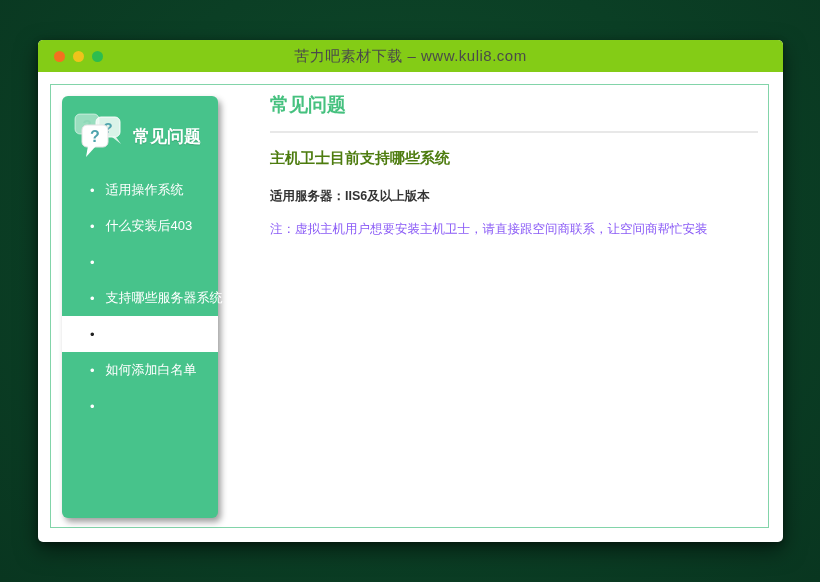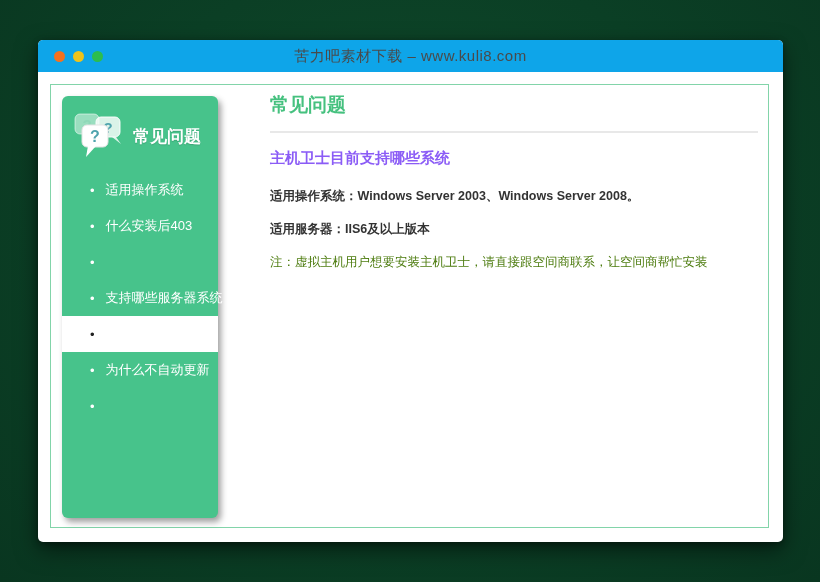--- a/index.html
+++ b/index.html
@@ -16,21 +16,21 @@
     left: 38px; top: 40px;
     width: 745px; height: 502px;
     background: #ffffff;
     border-radius: 5px;
     box-shadow: 0 8px 22px rgba(0,0,0,0.5), 0 2px 6px rgba(0,0,0,0.35);
   }
 
   .titlebar {
     position: relative;
     height: 32px;
-    background: #0ea5e9;
+    background: #84cc16;
     border-radius: 5px 5px 0 0;
     display: flex;
     align-items: center;
     justify-content: center;
   }
   .dots {
     position: absolute;
     left: 16px; top: 0;
     height: 100%;
     display: flex;
@@ -116,26 +116,26 @@
     margin-bottom: 13px;
   }
   .divider {
     width: 488px;
     border-bottom: 2px solid #e8e8e8;
     margin-bottom: 16px;
   }
   .question-title {
     font-size: 15px;
     font-weight: bold;
-    color: #8b5cf6;
+    color: #4d7c0f;
     margin-bottom: 22px;
   }
   .para {
     font-size: 12.5px;
-    color: #4d7c0f;
+    color: #8b5cf6;
     margin-bottom: 20px;
     line-height: 1.05;
   }
   .para.bold { font-weight: bold; color: #333333; }
 </style>
 </head>
 <body>
 
 <div class="window">
 
@@ -188,33 +188,32 @@
           </div>
           <div class="menu-item">
             <span class="bullet">•</span>
             <span>支持哪些服务器系统</span>
           </div>
           <div class="menu-item active">
             <span class="bullet">•</span>
           </div>
           <div class="menu-item">
             <span class="bullet">•</span>
-            <span>为什么不自动更新</span>
+            <span>如何添加白名单</span>
           </div>
           <div class="menu-item">
             <span class="bullet">•</span>
           </div>
         </div>
     </div>
 
     <div class="main">
       <div class="main-title">常见问题</div>
       <div class="divider"></div>
       <div class="question-title">主机卫士目前支持哪些系统</div>
       <div>
-          <p class="para bold">适用操作系统：Windows Server 2003、Windows Server 2008。</p>
           <p class="para bold">适用服务器：IIS6及以上版本</p>
           <p class="para">注：虚拟主机用户想要安装主机卫士，请直接跟空间商联系，让空间商帮忙安装</p>
         </div>
     </div>
   </div>
 
 </div>
 
 </body></html>

